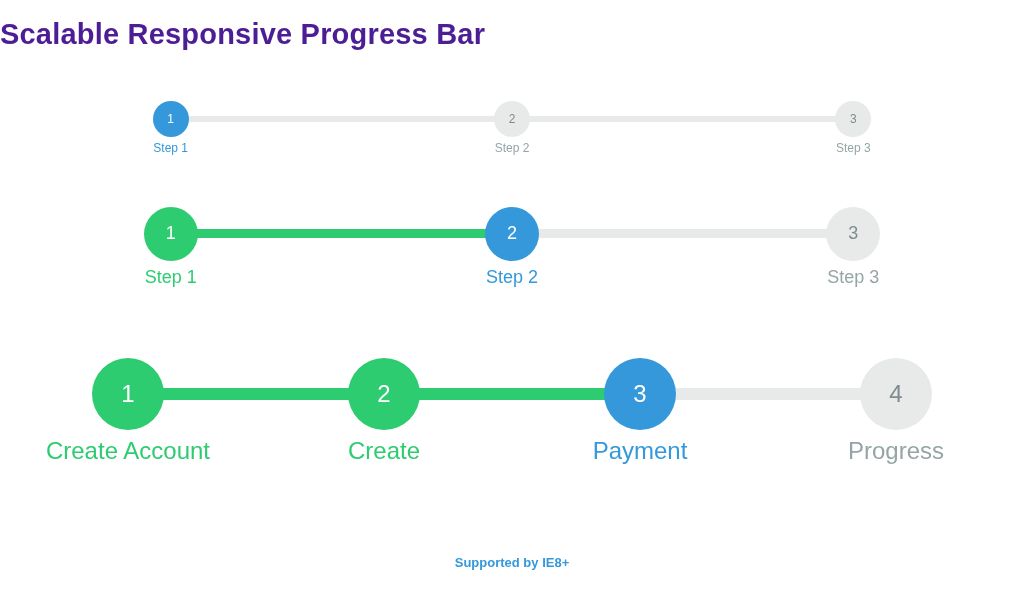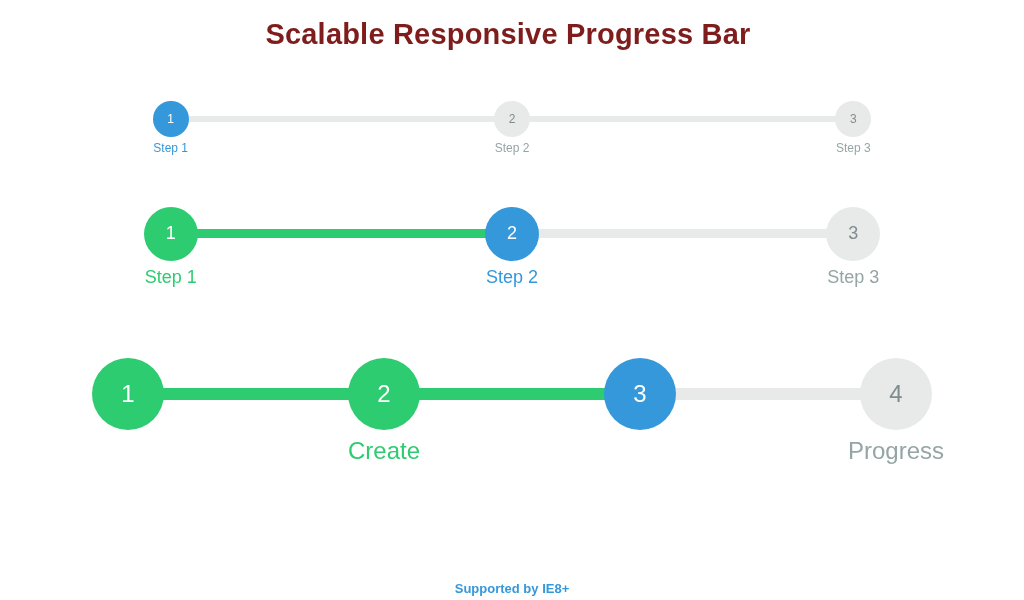--- a/index.html
+++ b/index.html
@@ -6,24 +6,23 @@
   html, body { margin: 0; padding: 0; }
   body {
     width: 1024px;
     height: 600px;
     background: #ffffff;
     overflow: hidden;
     font-family: "Liberation Sans", sans-serif;
   }
   .title {
     margin: 18px 8px 0 0;
-    text-align: center;
     font-size: 29px;
     font-weight: bold;
-    color: #7f1d1d;
+    color: #4c1d95;
     letter-spacing: 0.2px;
   }
   .progress {
     display: flex;
     width: 100%;
     margin: 0;
     padding: 0;
     list-style: none;
   }
   .progress--small  { font-size: 8px;  margin-top: 50px; }
@@ -66,21 +65,21 @@
     white-space: nowrap;
   }
   .step.active .bubble   { background: var(--active-blue, #3498db); color: #ffffff; }
   .step.active .step-label { color: var(--active-blue, #3498db); }
   .step.complete .bubble { background: var(--complete-green, #2ecc71); color: #ffffff; }
   .step.complete .step-label { color: var(--complete-green, #2ecc71); }
   .step.active .connector,
   .step.complete .connector { background: var(--complete-green, #2ecc71); }
 
   .footer {
-    margin-top: 116px;
+    margin-top: 90px;
     text-align: center;
     font-size: 13px;
     font-weight: bold;
     color: var(--active-blue, #3498db);
   }
 </style>
 </head>
 <body>
 
 <h1 class="title">Scalable Responsive Progress Bar</h1>
@@ -129,33 +128,35 @@
       </span>
     <span class="step-label">Step 3</span>
   </div>
 </div>
 
 <div class="progress progress--large">
   <div class="step complete">
     <span class="bubble">
         <span class="num">1</span>
       </span>
+    <span class="step-label">Create Account</span>
   </div>
   <div class="step complete">
     <span class="connector"></span>
     <span class="bubble">
         <span class="num">2</span>
       </span>
     <span class="step-label">Create</span>
   </div>
   <div class="step active">
     <span class="connector"></span>
     <span class="bubble">
         <span class="num">3</span>
       </span>
+    <span class="step-label">Payment</span>
   </div>
   <div class="step incomplete">
     <span class="connector"></span>
     <span class="bubble">
         <span class="num">4</span>
       </span>
     <span class="step-label">Progress</span>
   </div>
 </div>
 

